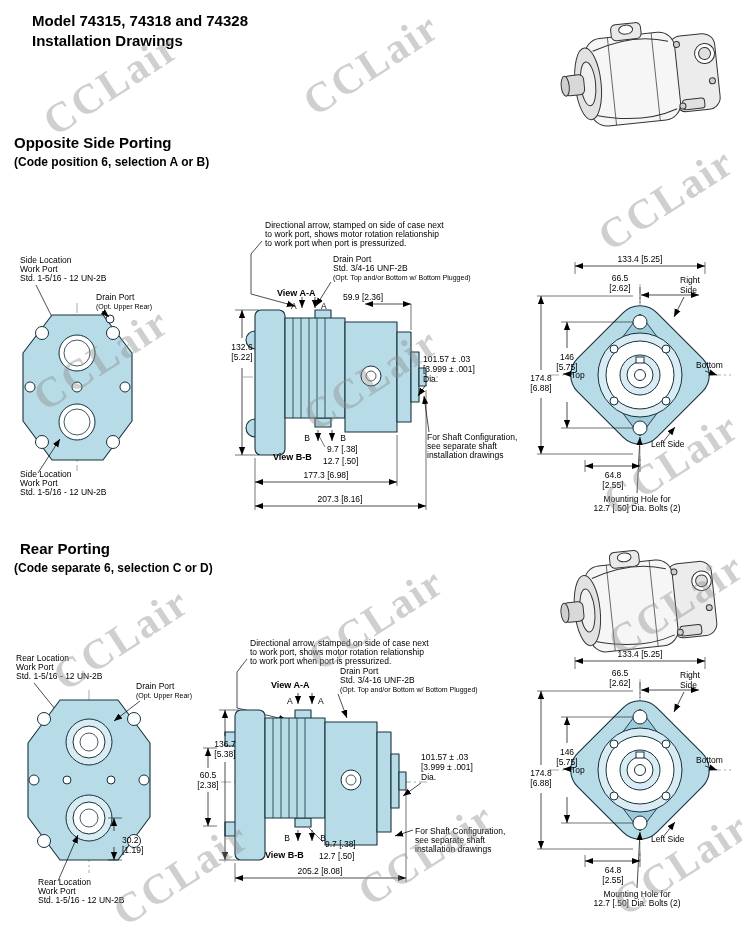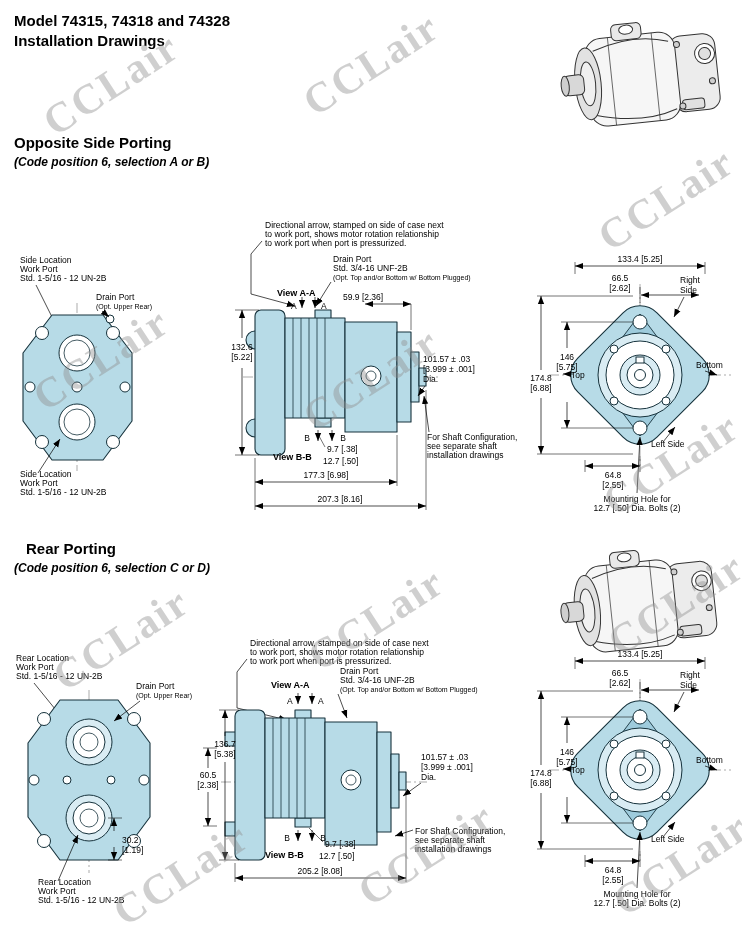--- a/index.html
+++ b/index.html
@@ -4,23 +4,23 @@
 <style>
   * { margin:0; padding:0; box-sizing:border-box; }
   html,body { width:742px; height:951px; }
   body { position:relative; background:#fff; color:#000;
          font-family:"Liberation Sans", sans-serif; overflow:hidden; }
   .abs { position:absolute; }
   .wm { position:absolute; font-family:"Liberation Serif", serif; font-weight:bold;
         font-size:42px; letter-spacing:2px; color:#8f8f8f; opacity:.42;
         transform:rotate(-33deg); white-space:nowrap; z-index:10; pointer-events:none; }
   .h-big { font-size:20px; font-weight:bold; line-height:26px; letter-spacing:.3px; }
-  .h-med { font-size:15px; font-weight:bold; line-height:20px; }
+  .h-med { font-size:15px; font-weight:bold; line-height:20px;margin-left:18px; }
   .sec-title { font-size:15px; font-weight:bold; }
-  .sec-sub { font-size:12px; font-weight:bold;font-style:italic; }
+  .sec-sub { font-size:12px; font-weight:bold; }
   .note { font-size:10px; font-weight:bold; line-height:13px; }
   svg { position:absolute; overflow:visible; }
   svg text { font-family:"Liberation Sans", sans-serif; font-size:8.5px; fill:#000; }
   svg text.b { font-weight:bold; font-size:9px; }
   svg text.t7 { font-size:7px; }
   .blue { fill:#b7dbe7; stroke:#16323c; stroke-width:1.1; stroke-linejoin:round; }
   .blue2 { fill:#9ecbdc; stroke:#16323c; stroke-width:.9; }
   .lt { fill:#d9ecf3; stroke:#16323c; stroke-width:1; }
   .wht { fill:#fff; stroke:#16323c; stroke-width:1; }
   .ln { stroke:#16323c; stroke-width:.8; fill:none; }
@@ -281,22 +281,22 @@
       <text x="88" y="228" text-anchor="middle">64.8</text>
       <text x="88" y="238" text-anchor="middle">[2.55]</text>
     </g>
     <g>
       <text x="112" y="252" text-anchor="middle">Mounting Hole for</text>
       <text x="112" y="261" text-anchor="middle">12.7 [.50] Dia. Bolts (2)</text>
       <line class="dim" x1="112" y1="243" x2="115" y2="187" marker-end="url(#ar)"></line>
     </g>
   </svg>
 
-  <div class="abs sec-title" style="left:26px;top:540px">Rear Porting</div>
-  <div class="abs sec-sub" style="left:14px;top:561px">(Code position 6, selection C or D)</div>
+  <div class="abs sec-title" style="left:20px;top:540px">Rear Porting</div>
+  <div class="abs sec-sub" style="left:14px;top:561px">(Code separate 6, selection C or D)</div>
 
   <svg style="left:550px;top:550px" width="185" height="120" viewBox="0 0 185 120">
     <use href="#motor-iso" transform="translate(2,-4) scale(0.98)"></use>
   </svg>
 
   <svg style="left:10px;top:645px" width="195" height="285" viewBox="0 0 195 285">
     <g>
       <text x="6" y="16">Rear Location</text>
       <text x="6" y="25">Work Port</text>
       <text x="6" y="34">Std. 1-5/16 - 12 UN-2B</text>

